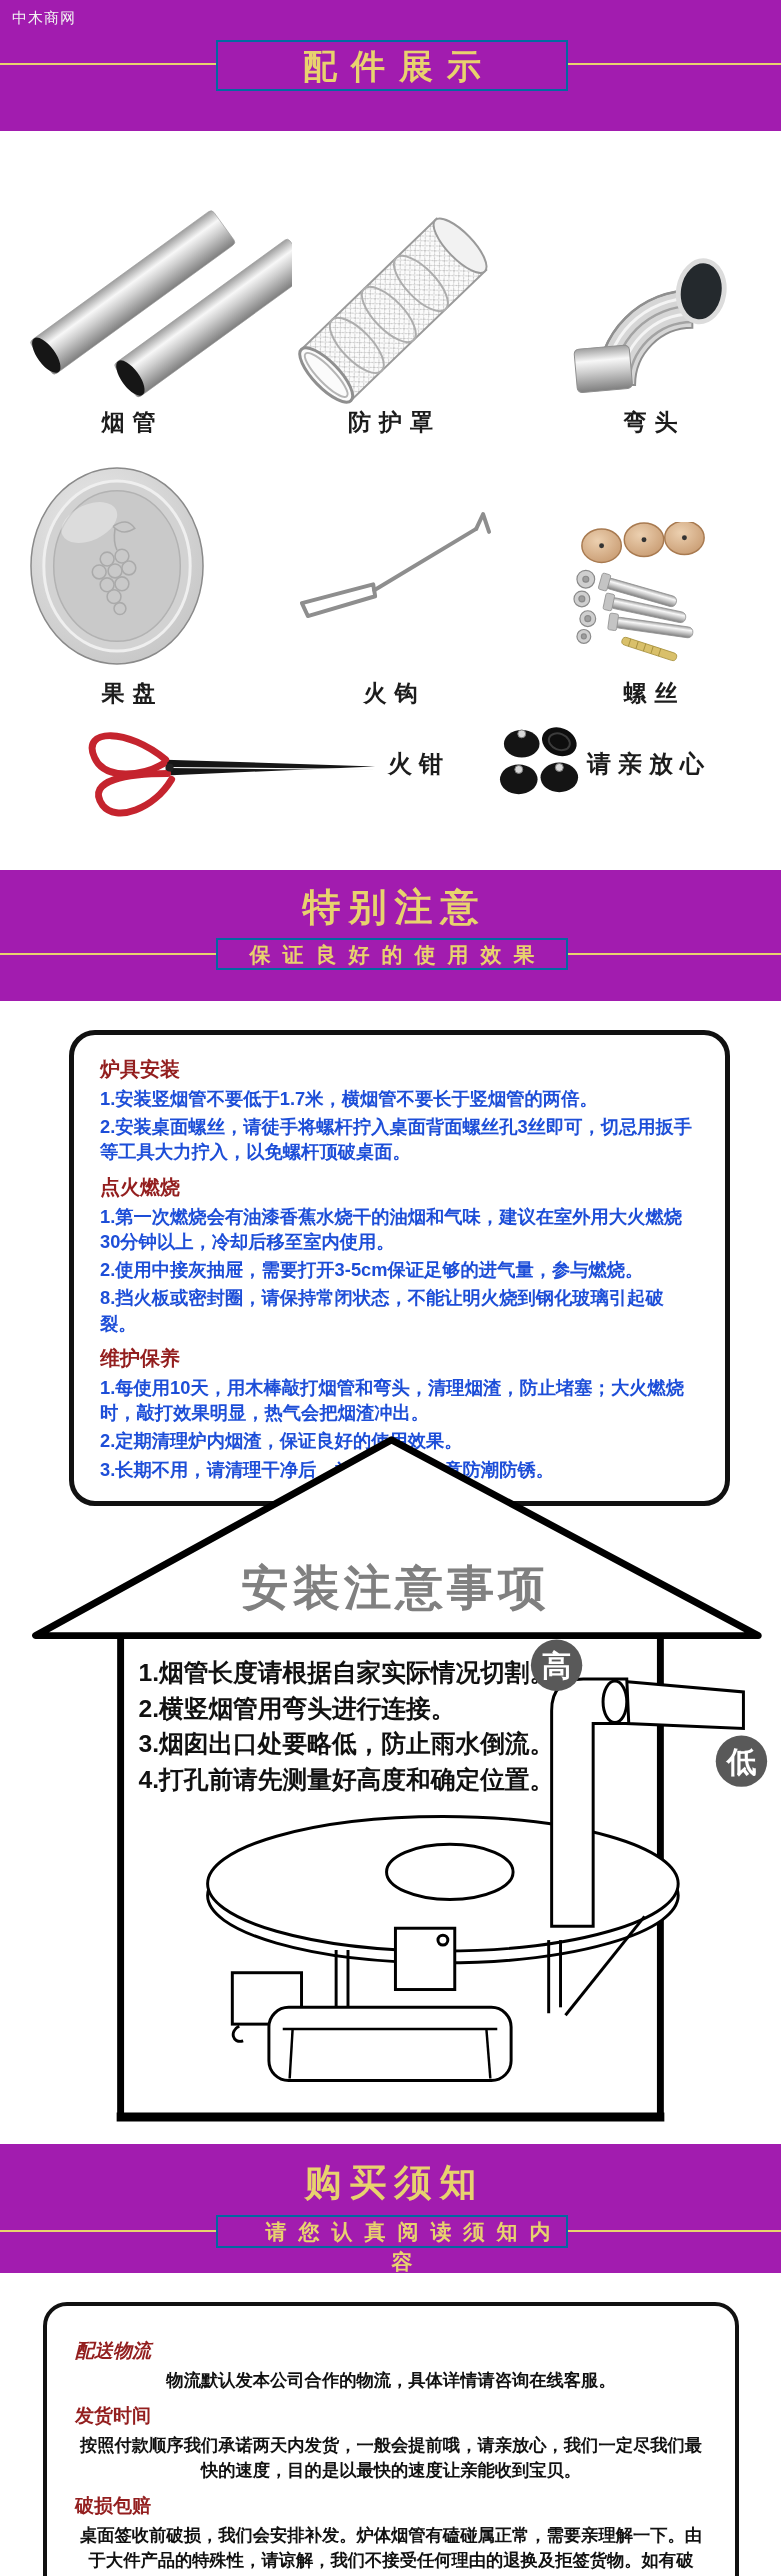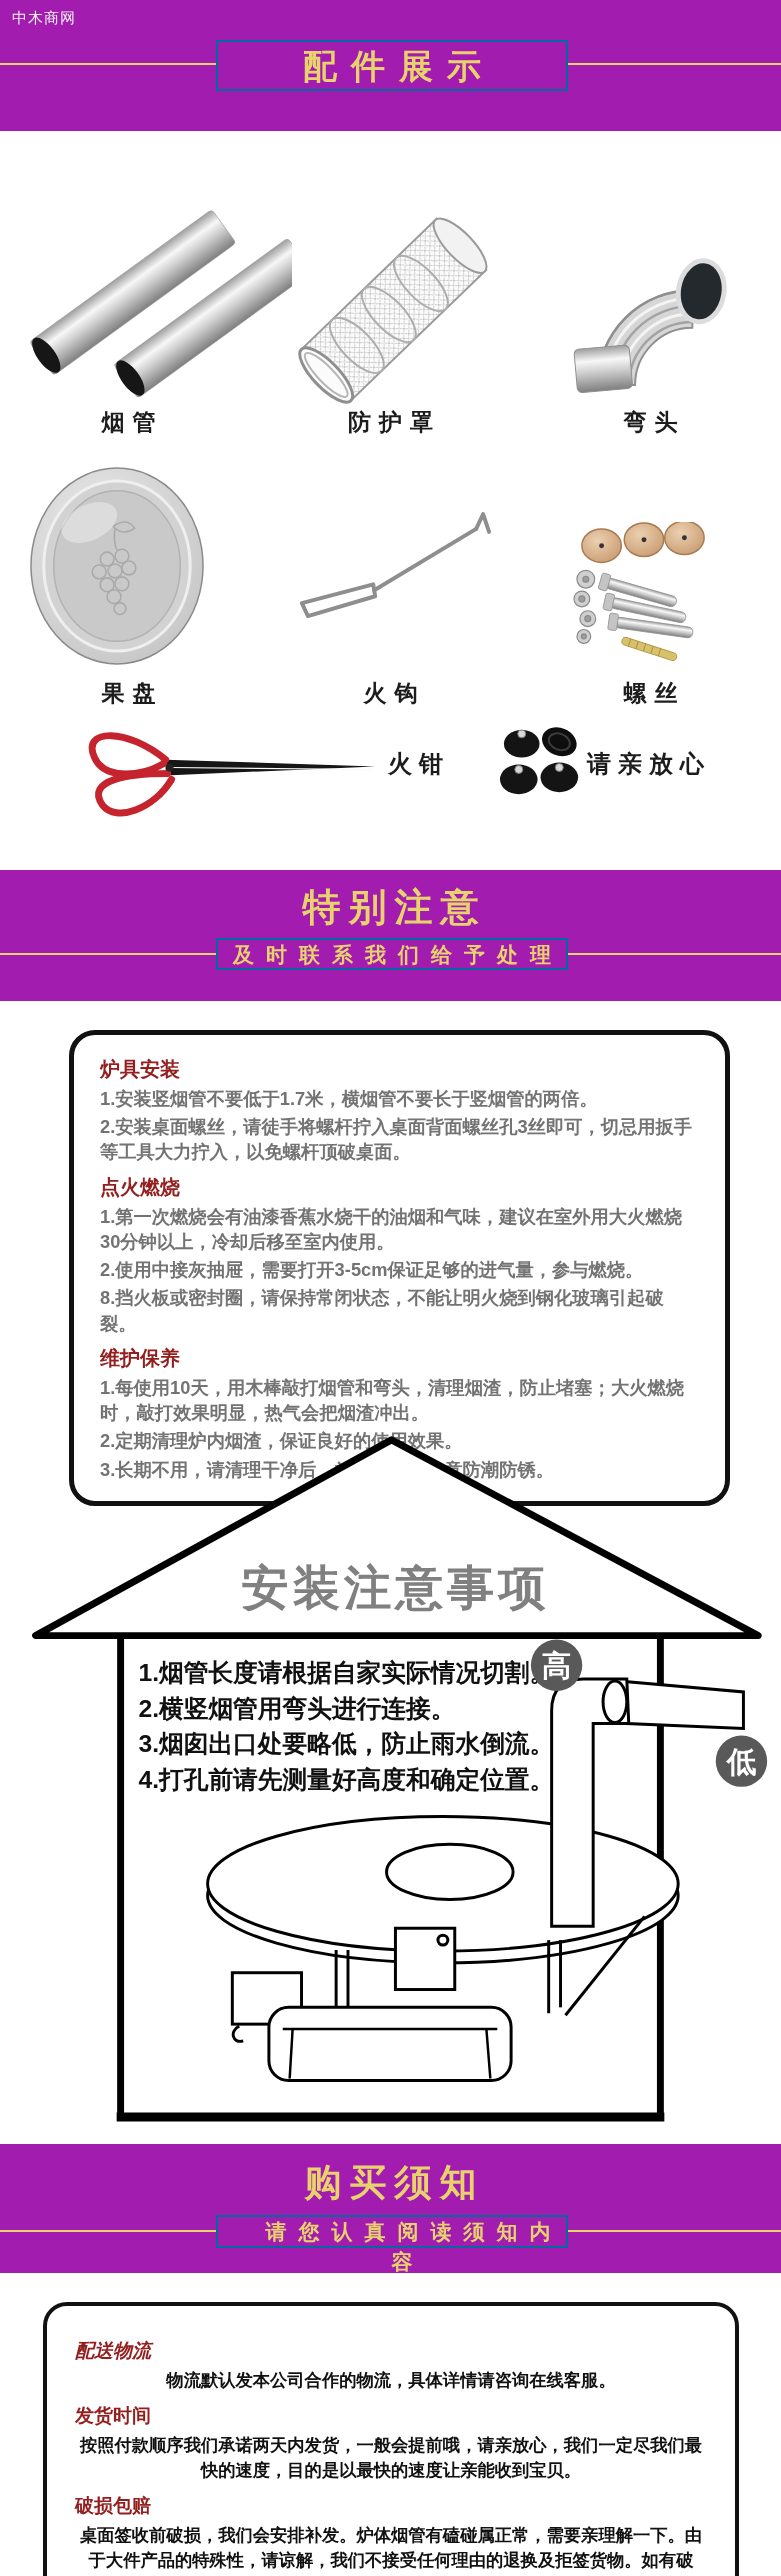--- a/index.html
+++ b/index.html
@@ -16,21 +16,21 @@
   .watermark{position:absolute;left:12px;top:9px;color:#f2f2f2;font-size:15px;letter-spacing:1px;}
   
   .plabel{position:absolute;font-size:23px;font-weight:bold;color:#1c1c1c;
           letter-spacing:8px;text-indent:8px;text-align:center;width:257px;}
   .plabel-inline{position:absolute;font-size:24px;font-weight:bold;color:#1c1c1c;
           letter-spacing:7px;white-space:nowrap;}
   
   .note-box{position:absolute;background:#fff;border:5px solid #111;border-radius:26px;
             box-sizing:border-box;padding:12px 26px 16px;}
   .note-h{color:#931E1E;font-size:20px;font-weight:bold;margin:9px 0 3px;}
-  .note-p{font-size:18.3px;font-weight:bold;color:#737373;line-height:1.38;margin:3px 0;}
+  .note-p{font-size:18.3px;font-weight:bold;color:#1d4ed8;line-height:1.38;margin:3px 0;}
   .pb-box{position:absolute;background:#fff;border:4px solid #111;border-radius:24px;
           box-sizing:border-box;padding:16px 28px 20px;}
   .pb-h{color:#931E1E;font-size:19px;font-weight:bold;margin:10px 0 4px;}
   .pb-p{font-size:17.3px;font-weight:bold;color:#111;line-height:1.45;margin:2px 0;text-align:center;}
   .sub-line{line-height:1;}
   svg{display:block;}
 </style>
 </head>
 <body>
 
@@ -203,21 +203,21 @@
       <circle cx="66" cy="48" r="4" fill="#d8d8d8" stroke="#7b7b7b"></circle>
     </g>
   </svg>
   <div class="plabel-inline" style="left:587px;top:748px;">请亲放心</div>
 
   <div class="banner" style="top:870px;height:131px;padding-left:38px;">
     <div class="big-title" style="top:12px;font-size:38px;">特别注意</div>
     <div class="hline" style="left:0;top:83px;width:218px;"></div>
     <div class="hline" style="left:566px;top:83px;width:216px;"></div>
     <div class="gold-box sub-line" style="left:216px;top:68px;width:352px;height:32px;font-size:21px;line-height:29px;letter-spacing:12px;text-indent:12px;">
-      <span>及时联系我们给予处理</span>
+      <span>保证良好的使用效果</span>
     </div>
   </div>
 
   <div class="note-box" style="left:69px;top:1030px;width:661px;min-height:386px;">
     <div class="note-h">炉具安装</div>
     <div class="note-p">1.安装竖烟管不要低于1.7米，横烟管不要长于竖烟管的两倍。</div>
     <div class="note-p">2.安装桌面螺丝，请徒手将螺杆拧入桌面背面螺丝孔3丝即可，切忌用扳手等工具大力拧入，以免螺杆顶破桌面。</div>
     <div class="note-h">点火燃烧</div>
     <div class="note-p">1.第一次燃烧会有油漆香蕉水烧干的油烟和气味，建议在室外用大火燃烧30分钟以上，冷却后移至室内使用。</div>
     <div class="note-p">2.使用中接灰抽屉，需要打开3-5cm保证足够的进气量，参与燃烧。</div>

